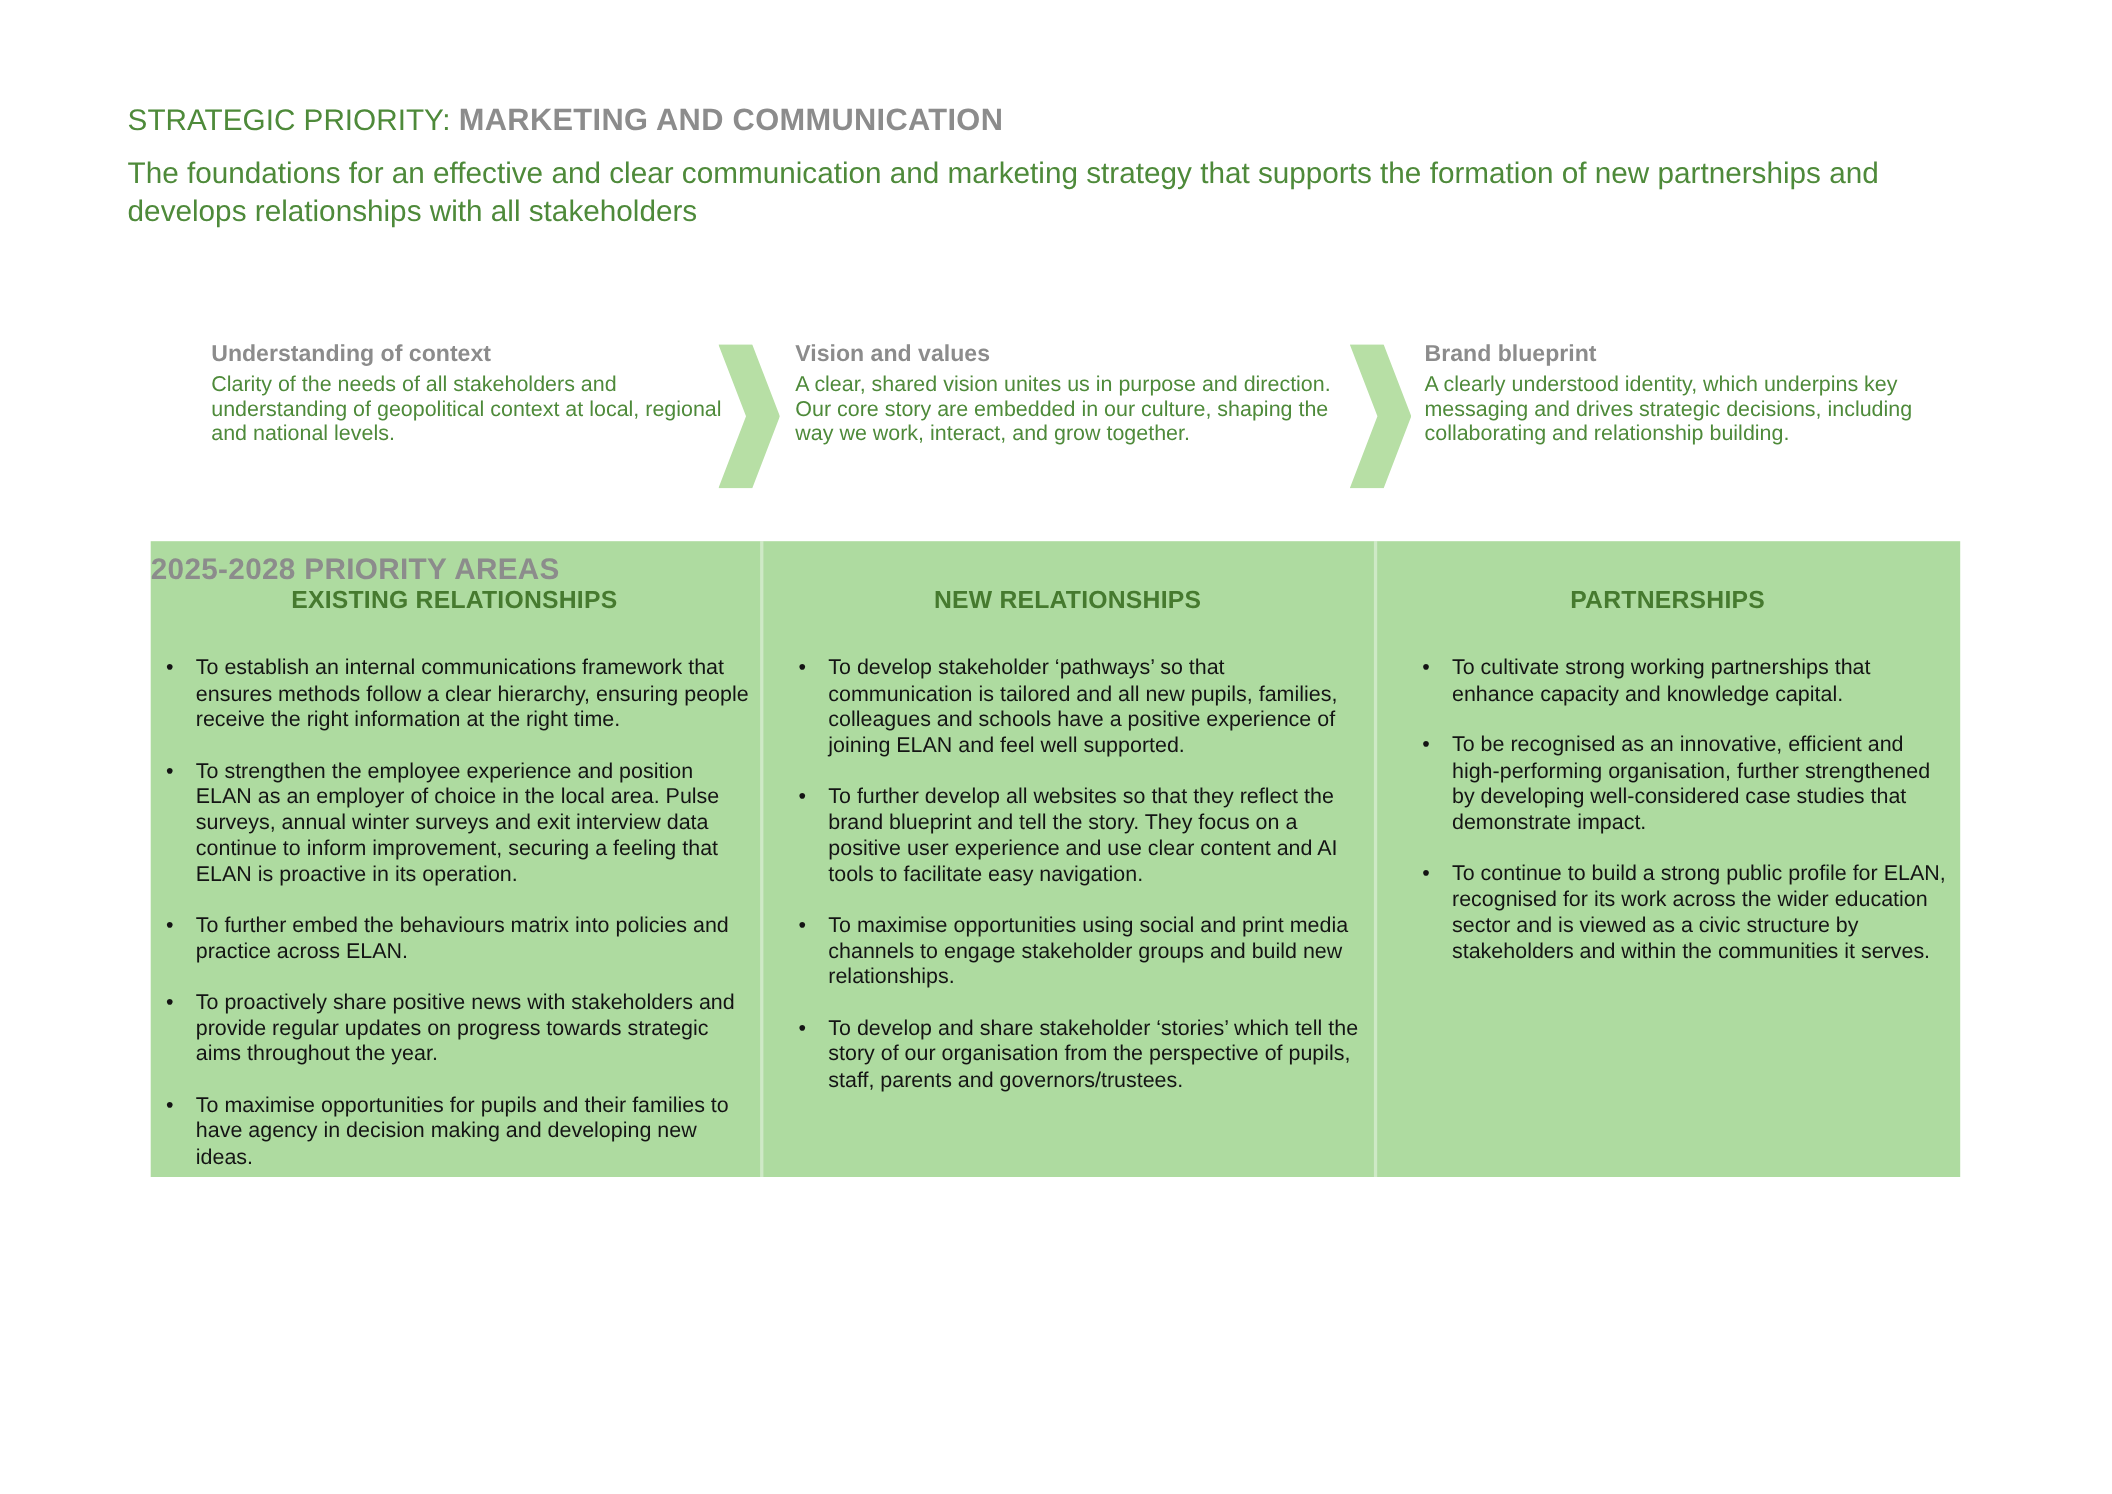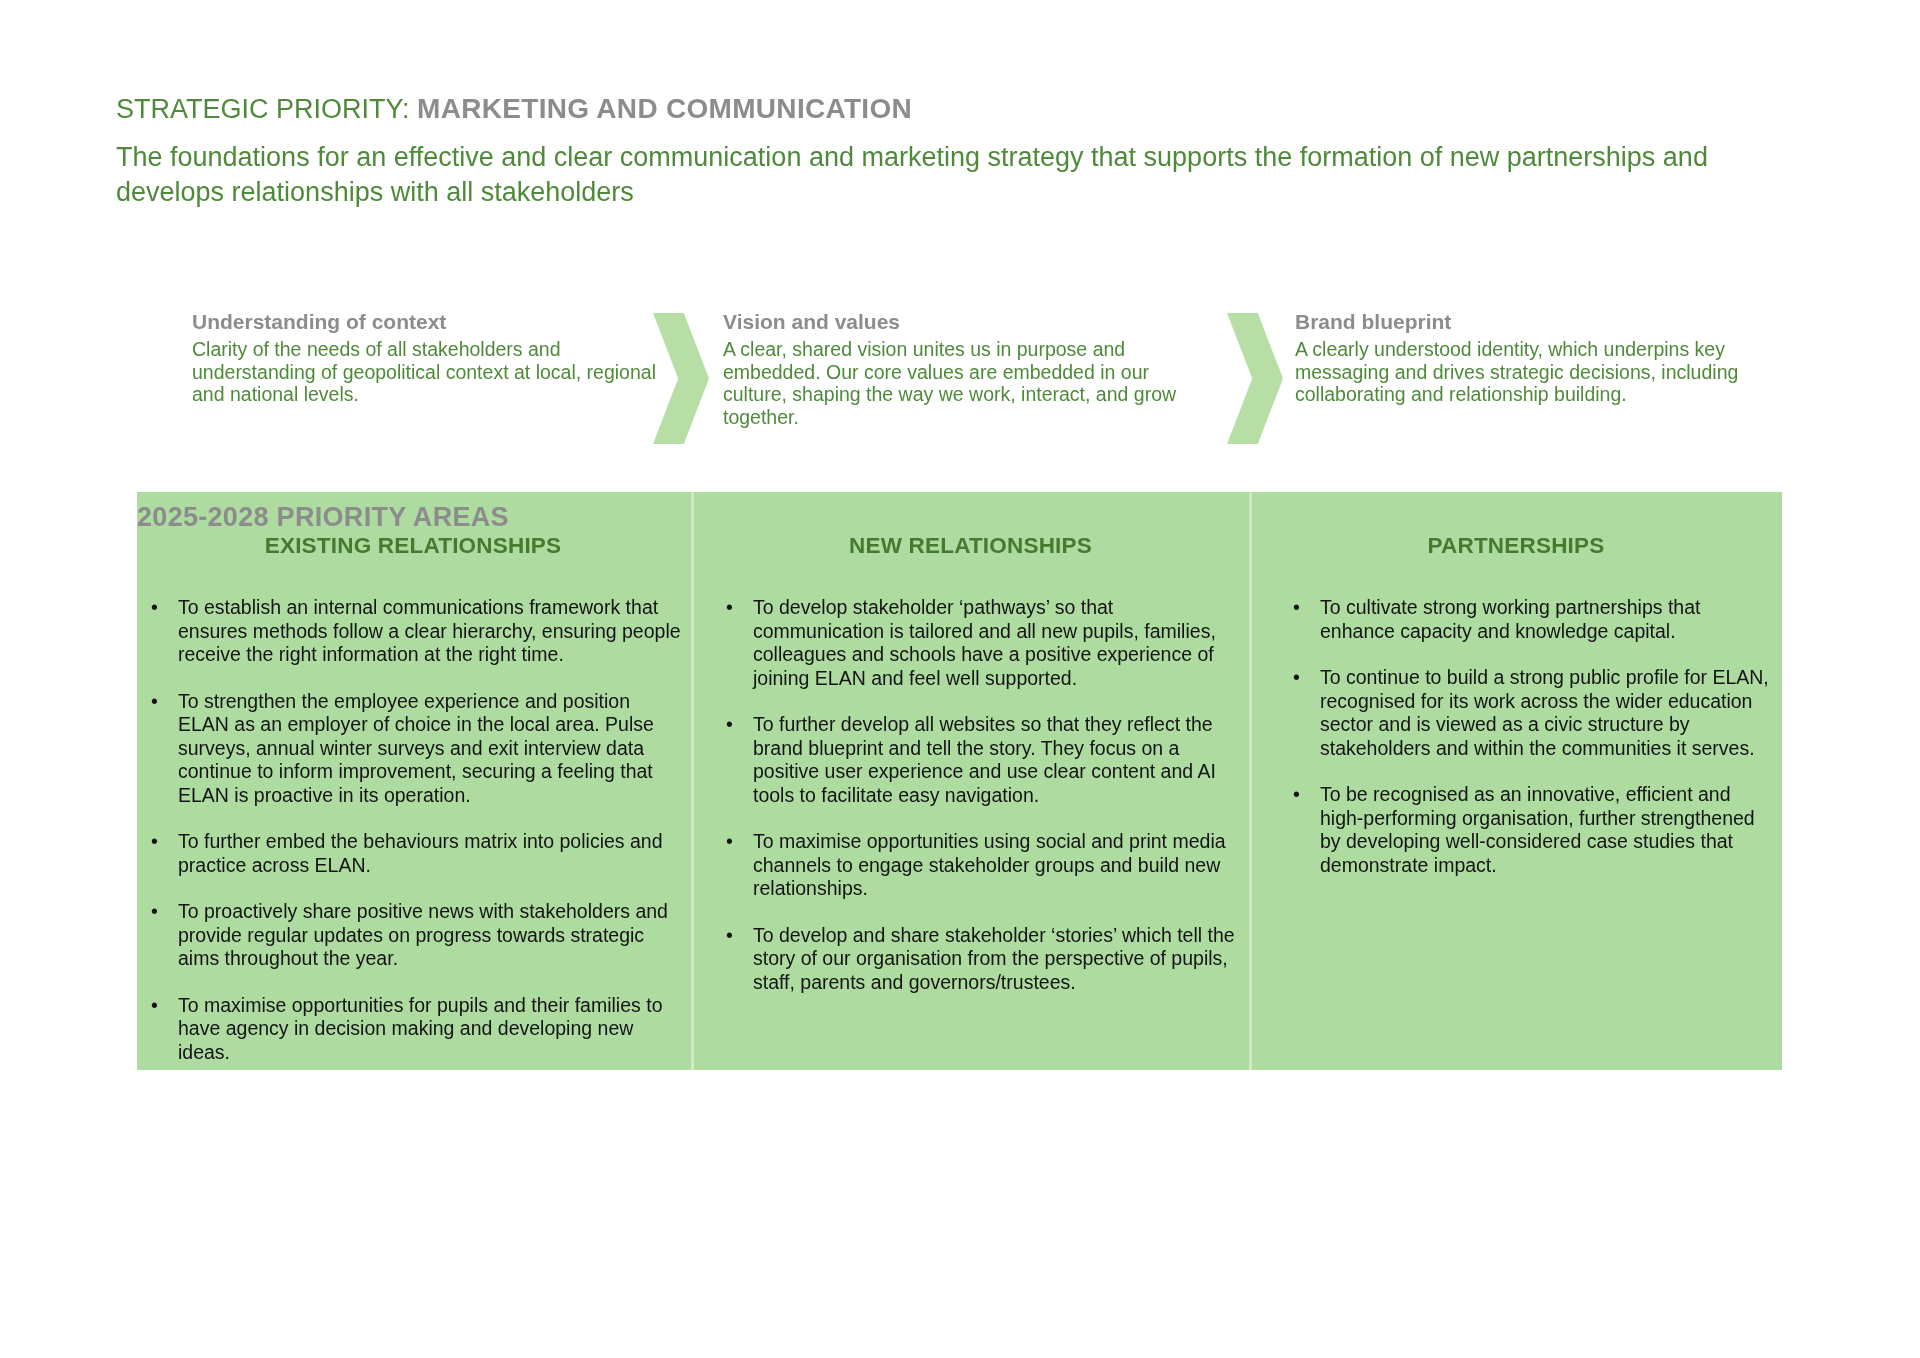--- a/index.html
+++ b/index.html
@@ -124,21 +124,21 @@
 
   <div class="f-col f-col-1">
     <div class="f-heading">Understanding of context</div>
     <div class="f-body">Clarity of the needs of all stakeholders and understanding of geopolitical context at local, regional and national levels.</div>
   </div>
 
   <div class="chevron chevron-1"></div>
 
   <div class="f-col f-col-2">
     <div class="f-heading">Vision and values</div>
-    <div class="f-body">A clear, shared vision unites us in purpose and embedded. Our core values are embedded in our culture, shaping the way we work, interact, and grow together.</div>
+    <div class="f-body">A clear, shared vision unites us in purpose and direction. Our core story are embedded in our culture, shaping the way we work, interact, and grow together.</div>
   </div>
 
   <div class="chevron chevron-2"></div>
 
   <div class="f-col f-col-3">
     <div class="f-heading">Brand blueprint</div>
     <div class="f-body">A clearly understood identity, which underpins key messaging and drives strategic decisions, including collaborating and relationship building.</div>
   </div>
 
   <div class="panel">
@@ -164,19 +164,19 @@
         <li>To further develop all websites so that they reflect the brand blueprint and tell the story. They focus on a positive user experience and use clear content and AI tools to facilitate easy navigation.</li>
         <li>To maximise opportunities using social and print media channels to engage stakeholder groups and build new relationships.</li>
         <li>To develop and share stakeholder ‘stories’ which tell the story of our organisation from the perspective of pupils, staff, parents and governors/trustees.</li>
       </ul>
     </div>
 
     <div class="p-col p-col-3">
       <div class="p-heading">PARTNERSHIPS</div>
       <ul class="p-list">
         <li>To cultivate strong working partnerships that enhance capacity and knowledge capital.</li>
+        <li>To be recognised as an innovative, efficient and high-performing organisation, further strengthened by developing well-considered case studies that demonstrate impact.</li>
         <li>To continue to build a strong public profile for ELAN, recognised for its work across the wider education sector and is viewed as a civic structure by stakeholders and within the communities it serves.</li>
-        <li>To be recognised as an innovative, efficient and high-performing organisation, further strengthened by developing well-considered case studies that demonstrate impact.</li>
       </ul>
     </div>
   </div>
 
 </div>
 
 </body></html>

